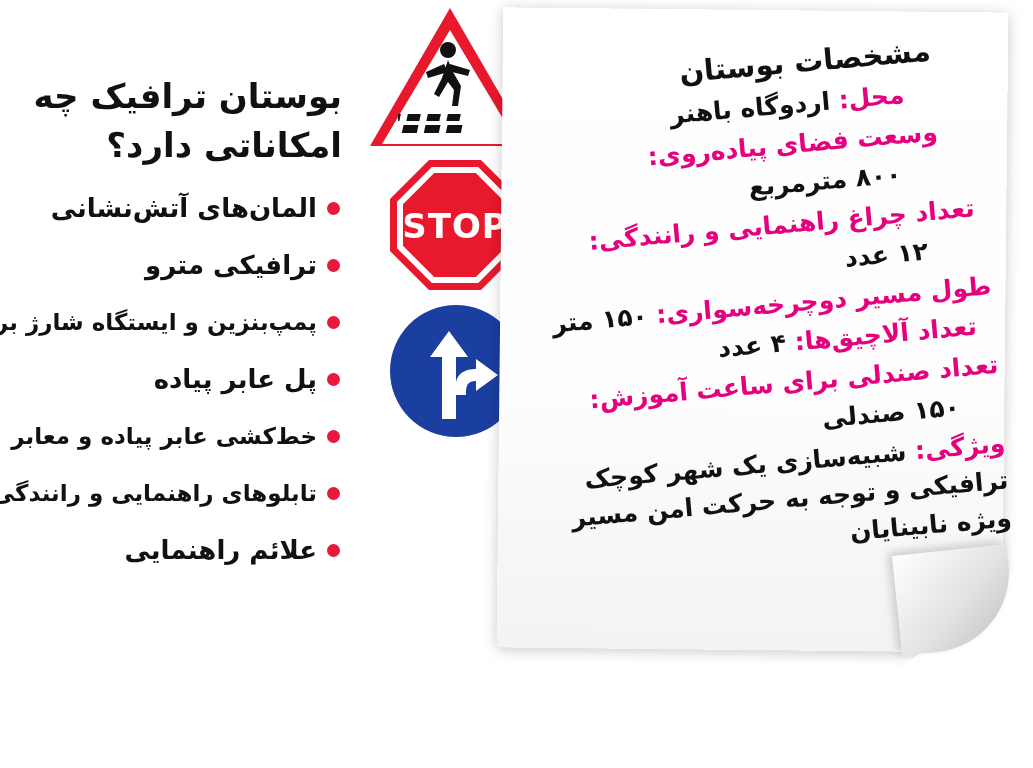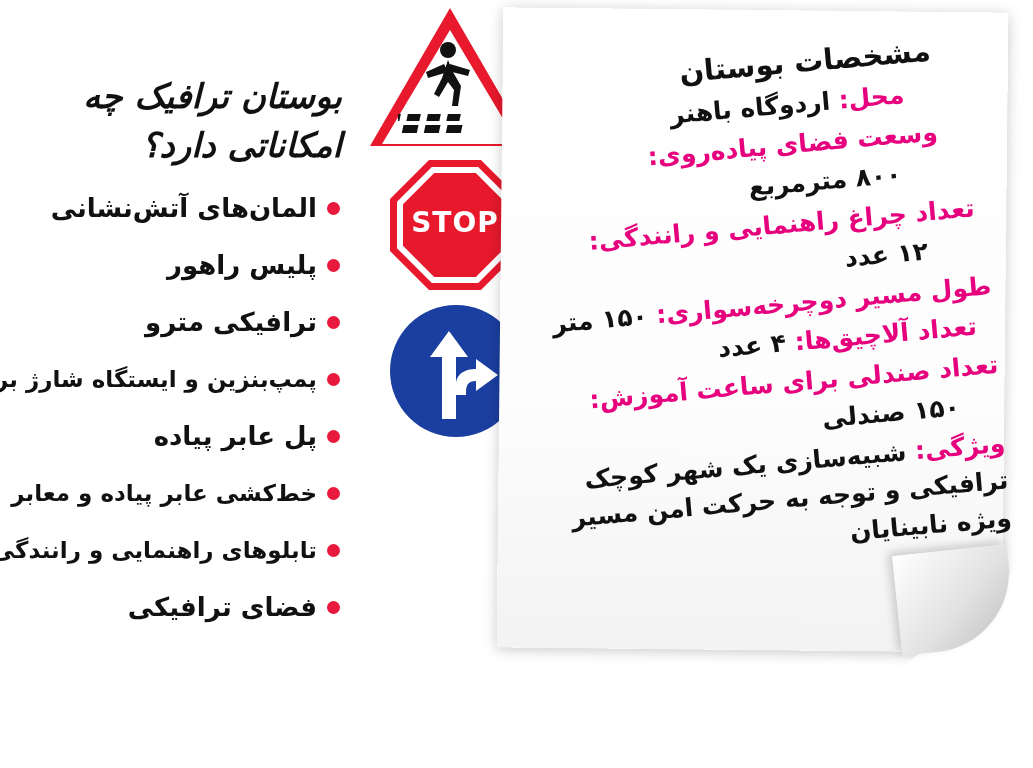--- a/index.html
+++ b/index.html
@@ -30,21 +30,20 @@
   #left-title {
     position: absolute;
     top: 72px;
     right: 8px;
     width: 330px;
     font-size: 34px;
     font-weight: bold;
     line-height: 1.45;
     color: #111111;
     letter-spacing: -0.5px;
-    font-style: italic;
   }
 
   #feature-list {
     position: absolute;
     top: 180px;
     right: 4px;
     width: 340px;
     list-style: none;
     margin: 0;
     padding: 0;
@@ -145,21 +144,21 @@
     clip-path: polygon(30% 0%, 70% 0%, 100% 30%, 100% 70%, 70% 100%, 30% 100%, 0% 70%, 0% 30%);
   }
   #stop-text {
     position: absolute;
     left: 0; top: 46px;
     width: 130px;
     text-align: center;
     color: #ffffff;
     font-family: "DejaVu Sans", sans-serif;
     font-weight: bold;
-    font-size: 28px;
+    font-size: 34px;
     letter-spacing: 1px;
   }
 
   
   #sign-arrow {
     position: absolute;
     left: 30px;
     top: 305px;
     width: 132px;
     height: 132px;
@@ -259,45 +258,41 @@
 <div id="left-column">
   <div id="left-title">بوستان ترافیک چه امکاناتی دارد؟</div>
 
   <ul id="feature-list">
     <li>
       <span class="bullet"></span>
       <span class="lbl">المان‌های آتش‌نشانی</span>
     </li>
     <li>
       <span class="bullet"></span>
-      <span class="lbl">پلیس راهور</span>
-    </li>
-    <li>
-      <span class="bullet"></span>
       <span class="lbl">ترافیکی مترو</span>
     </li>
     <li>
       <span class="bullet"></span>
       <span class="lbl small-txt">پمپ‌بنزین و ایستگاه شارژ برقی</span>
     </li>
     <li>
       <span class="bullet"></span>
       <span class="lbl">پل عابر پیاده</span>
     </li>
     <li>
       <span class="bullet"></span>
       <span class="lbl small-txt">خط‌کشی عابر پیاده و معابر</span>
     </li>
     <li>
       <span class="bullet"></span>
       <span class="lbl small-txt">تابلوهای راهنمایی و رانندگی</span>
     </li>
     <li>
       <span class="bullet"></span>
-      <span class="lbl">فضای ترافیکی</span>
+      <span class="lbl">علائم راهنمایی</span>
     </li>
   </ul>
 </div>
 
 <div id="signs">
 
   <div id="sign-pedestrian">
     <div class="tri-outer"></div>
     <div class="tri-inner"></div>
     <svg viewBox="0 0 104 106">

